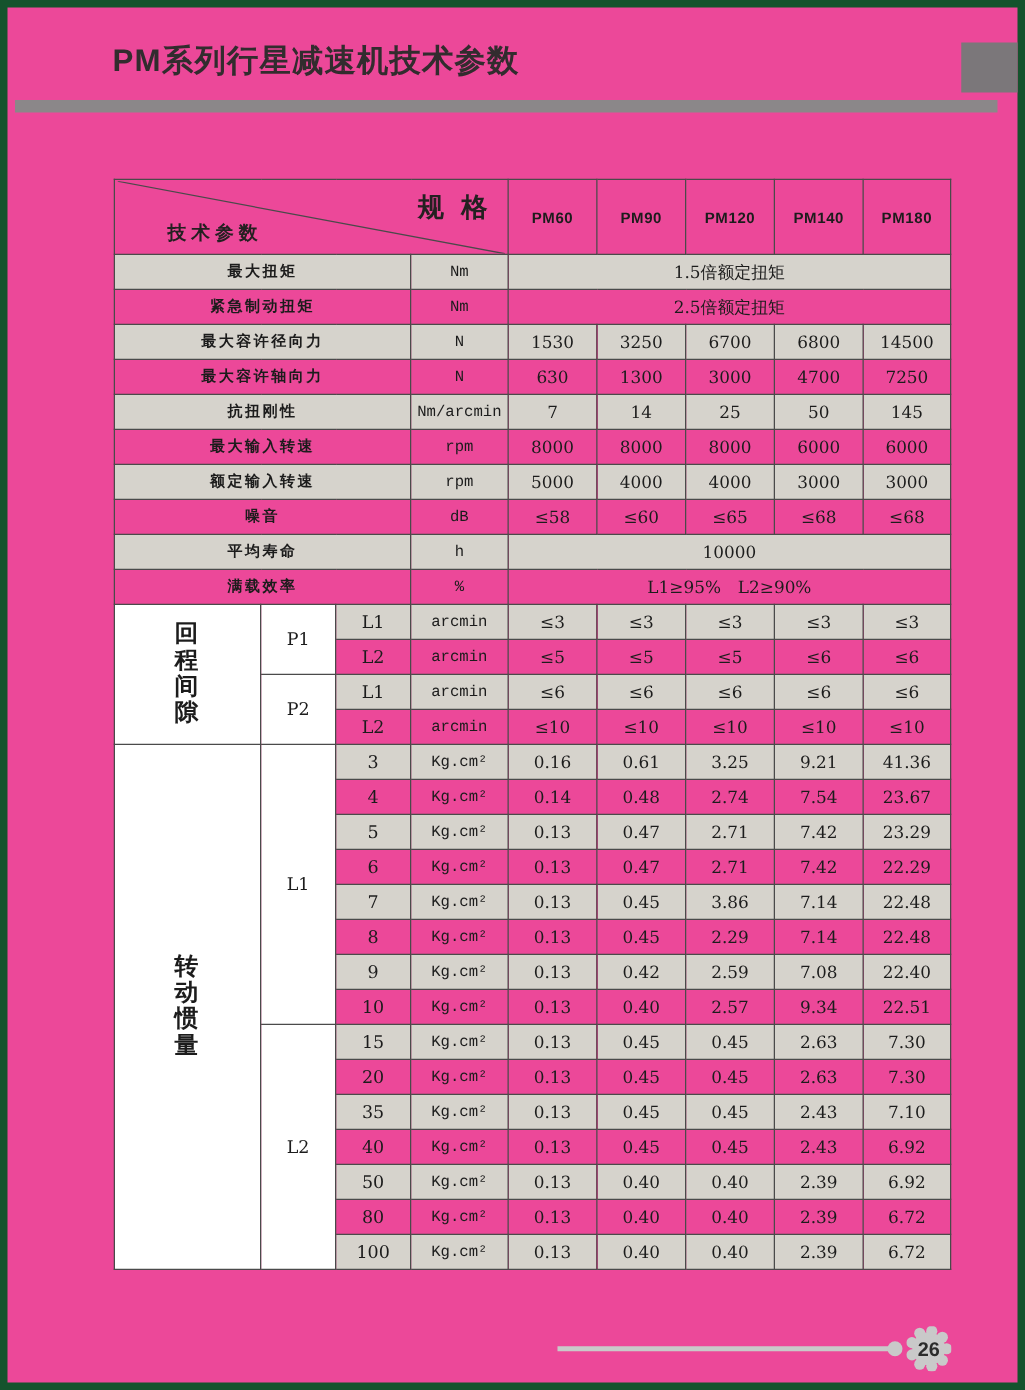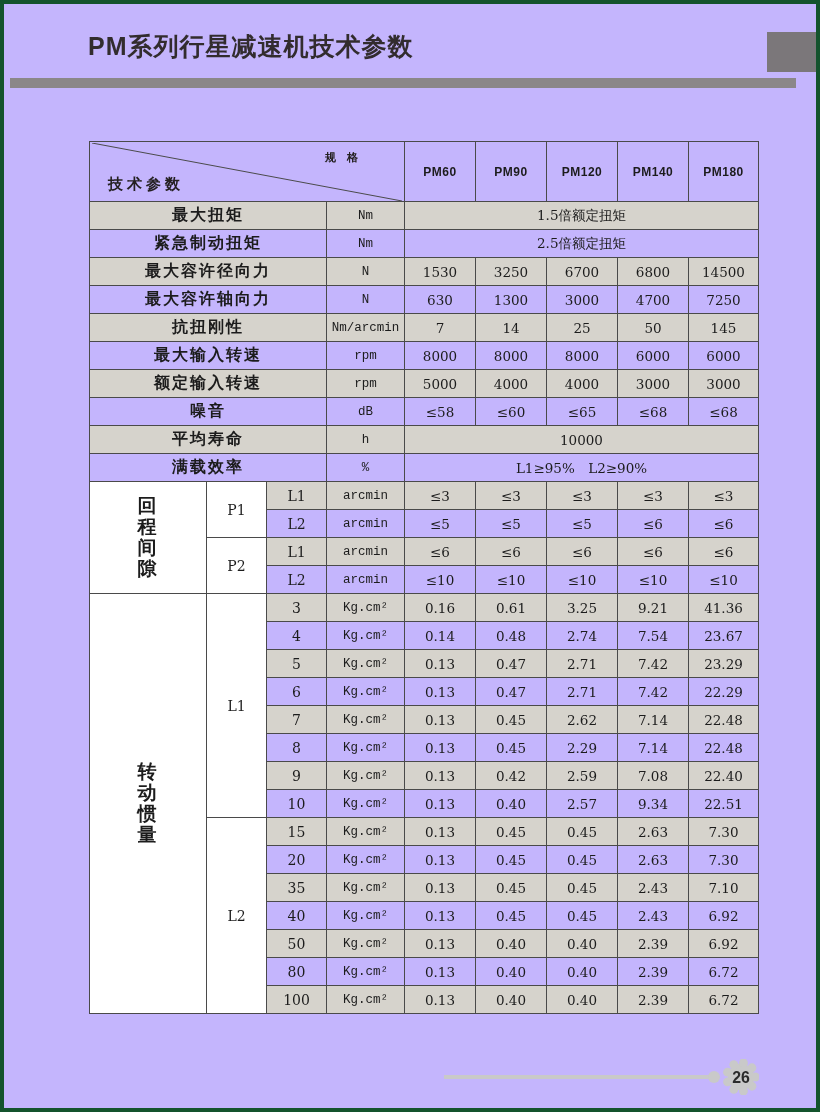--- a/index.html
+++ b/index.html
@@ -1,19 +1,19 @@
 <!DOCTYPE html>
 <html><head>
 <meta charset="utf-8">
 <style>
   * { margin:0; padding:0; box-sizing:border-box; }
   html,body { background:#ffffff; }
   .page {
-    position:relative; width:820px; height:1112px; background:#c4b5fd;
-    border:4px solid #14532d; overflow:hidden;
+    position:relative; width:820px; height:1112px; background:#ec4899;
+    border:6px solid #14532d; overflow:hidden;
     font-family:"Liberation Sans", sans-serif;
   }
   .title {
     position:absolute; left:84px; top:26px;
     font-size:25px; font-weight:bold; color:#322c2e; letter-spacing:1px;
   }
   .top-bar { position:absolute; left:6px; top:74px; width:786px; height:10px; background:#8b8789; }
   .top-rect { position:absolute; left:763px; top:28px; width:54px; height:40px; background:#7b777a; }
 
   .spec-table {
@@ -25,25 +25,25 @@
     color:#1c1c1c; padding:0 2px; overflow:hidden;
   }
   .spec-table thead tr { height:60px; }
   .spec-table tbody tr { height:28px; }
   .spec-table tr.shaded td { background:#d6d3cc; }
   .spec-table tr td.c-seclabel, .spec-table tr td.c-group { background:#ffffff; }
 
   .c-corner { position:relative; padding:0; }
   .corner-box { position:relative; width:100%; height:58px; }
   .corner-box svg { position:absolute; left:0; top:0; width:100%; height:100%; }
-  .corner-spec  { position:absolute; right:40px; top:7px;  font-size:11px; font-weight:bold; letter-spacing:4px; color:#242021;margin-left:33px; }
-  .corner-param { position:absolute; left:16px; bottom:7px; font-size:15px; font-weight:bold; letter-spacing:4px; color:#242021; }
+  .corner-spec  { position:absolute; right:10px; top:7px;  font-size:21px; font-weight:bold; letter-spacing:4px; color:#242021;margin-left:33px; }
+  .corner-param { position:absolute; left:40px; bottom:7px; font-size:15px; font-weight:bold; letter-spacing:4px; color:#242021; }
 
   .c-model { font-size:12px; font-weight:bold; color:#242021; letter-spacing:0.5px; }
-  .c-param { font-size:16px; font-weight:600; letter-spacing:2px; color:#242021;margin-top:24px; }
+  .c-param { font-size:12px; font-weight:600; letter-spacing:2px; color:#242021;margin-top:24px; }
   .c-seclabel { font-size:19px; font-weight:600; color:#242021; }
   .two-line { display:inline-block; width:34px; line-height:21px; letter-spacing:2px; word-break:break-all; }
   .c-group, .c-stage { font-family:"DejaVu Serif", serif; font-size:14px; }
   .c-unit { font-family:Liberation Mono, monospace; font-size:12.5px; }
   .c-val  { font-family:"DejaVu Serif", serif; font-size:13.5px; }
 
   .footer-line { position:absolute; left:440px; top:1071px; width:268px; height:4px; background:#c9c9c9; }
   .footer-dot  { position:absolute; left:704px; top:1067px; width:12px; height:12px; border-radius:50%; background:#c9c9c9; }
   .gear-badge  { position:absolute; left:719px; top:1055px; width:36px; height:36px; }
 </style>
@@ -236,21 +236,21 @@
           <td class="c-val">0.47</td>
           <td class="c-val">2.71</td>
           <td class="c-val">7.42</td>
           <td class="c-val">22.29</td>
         </tr>
         <tr class="shaded">
           <td class="c-stage">7</td>
           <td class="c-unit">Kg.cm²</td>
           <td class="c-val">0.13</td>
           <td class="c-val">0.45</td>
-          <td class="c-val">2.62</td>
+          <td class="c-val">3.86</td>
           <td class="c-val">7.14</td>
           <td class="c-val">22.48</td>
         </tr>
         <tr>
           <td class="c-stage">8</td>
           <td class="c-unit">Kg.cm²</td>
           <td class="c-val">0.13</td>
           <td class="c-val">0.45</td>
           <td class="c-val">2.29</td>
           <td class="c-val">7.14</td>

